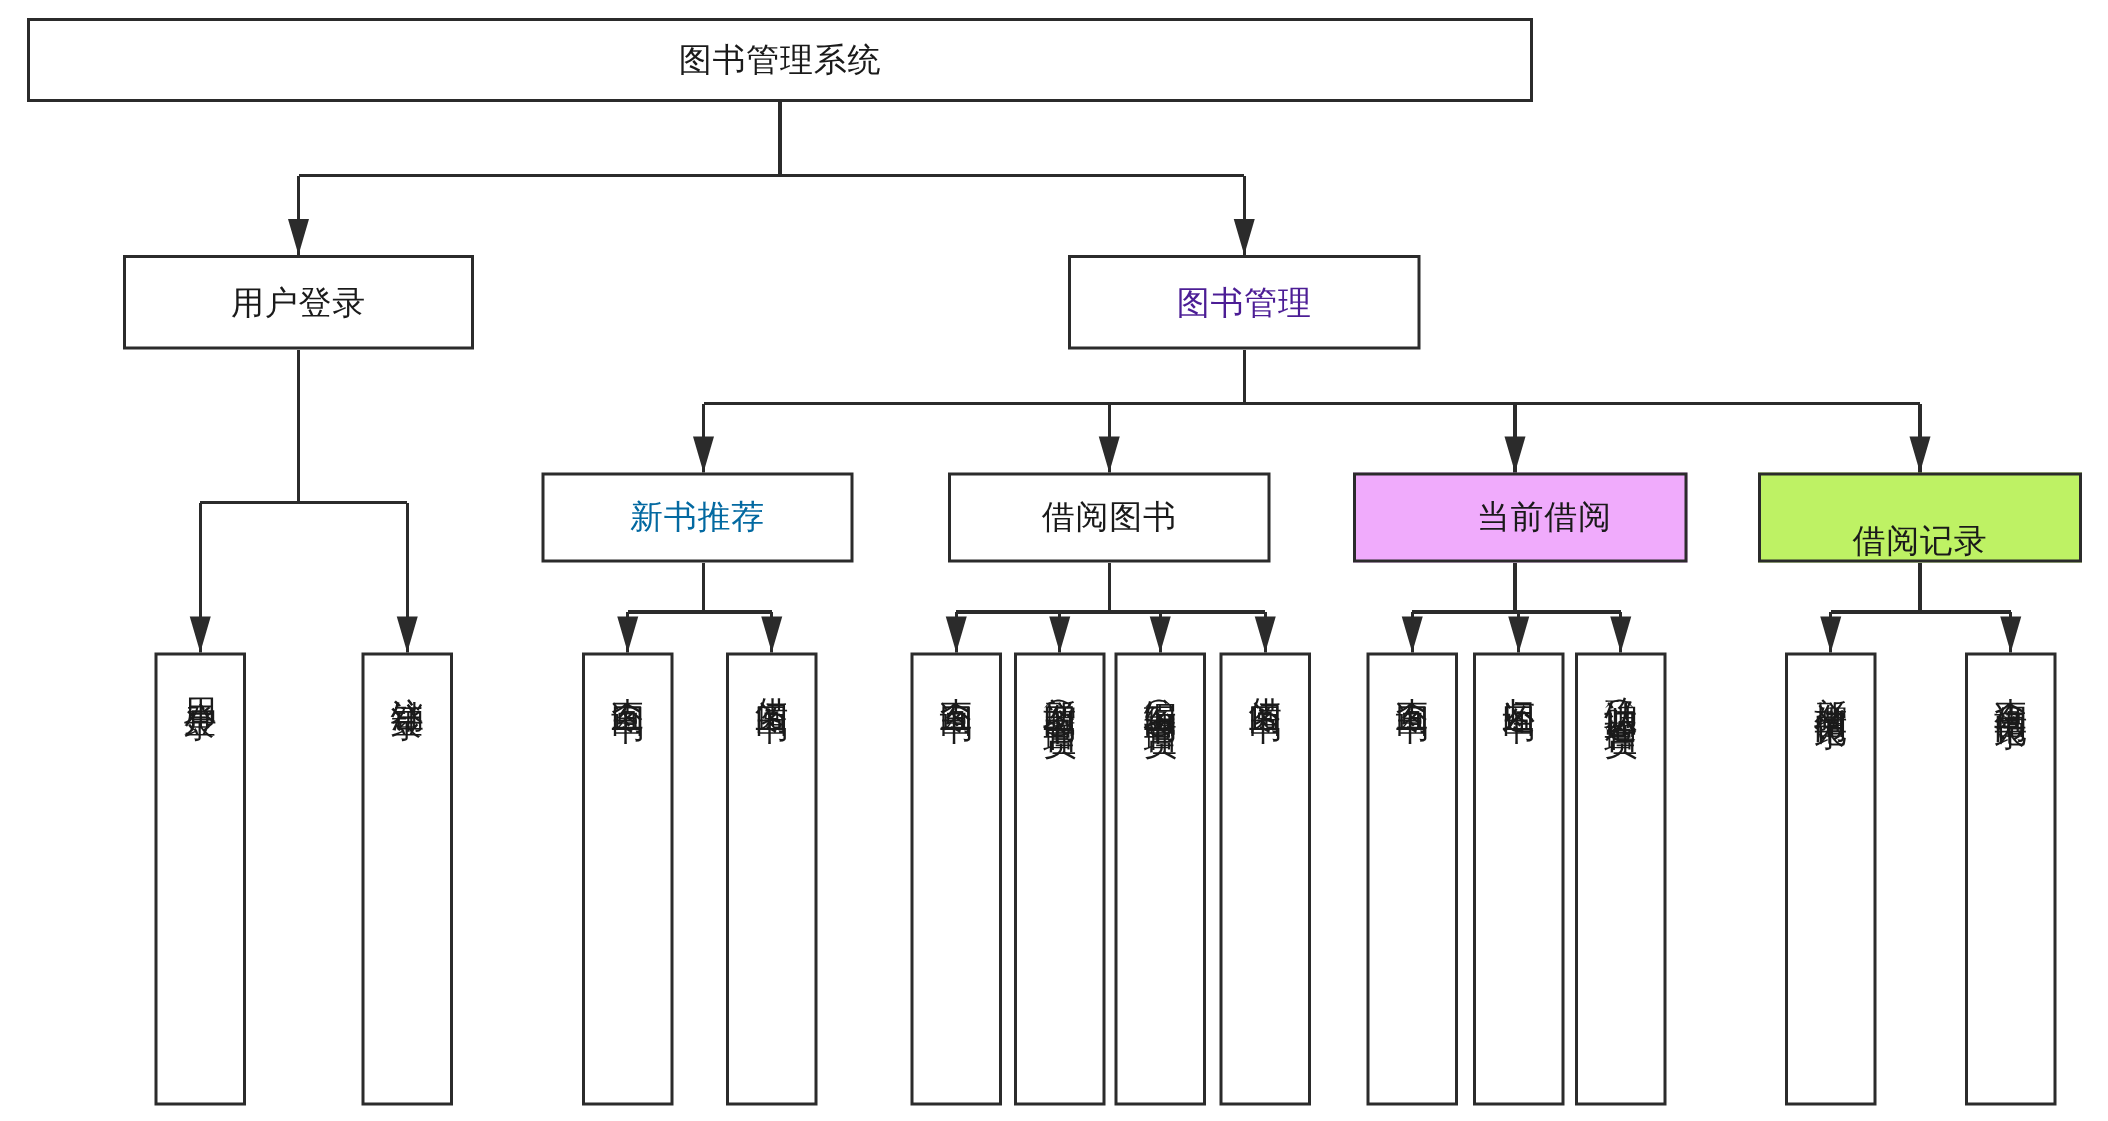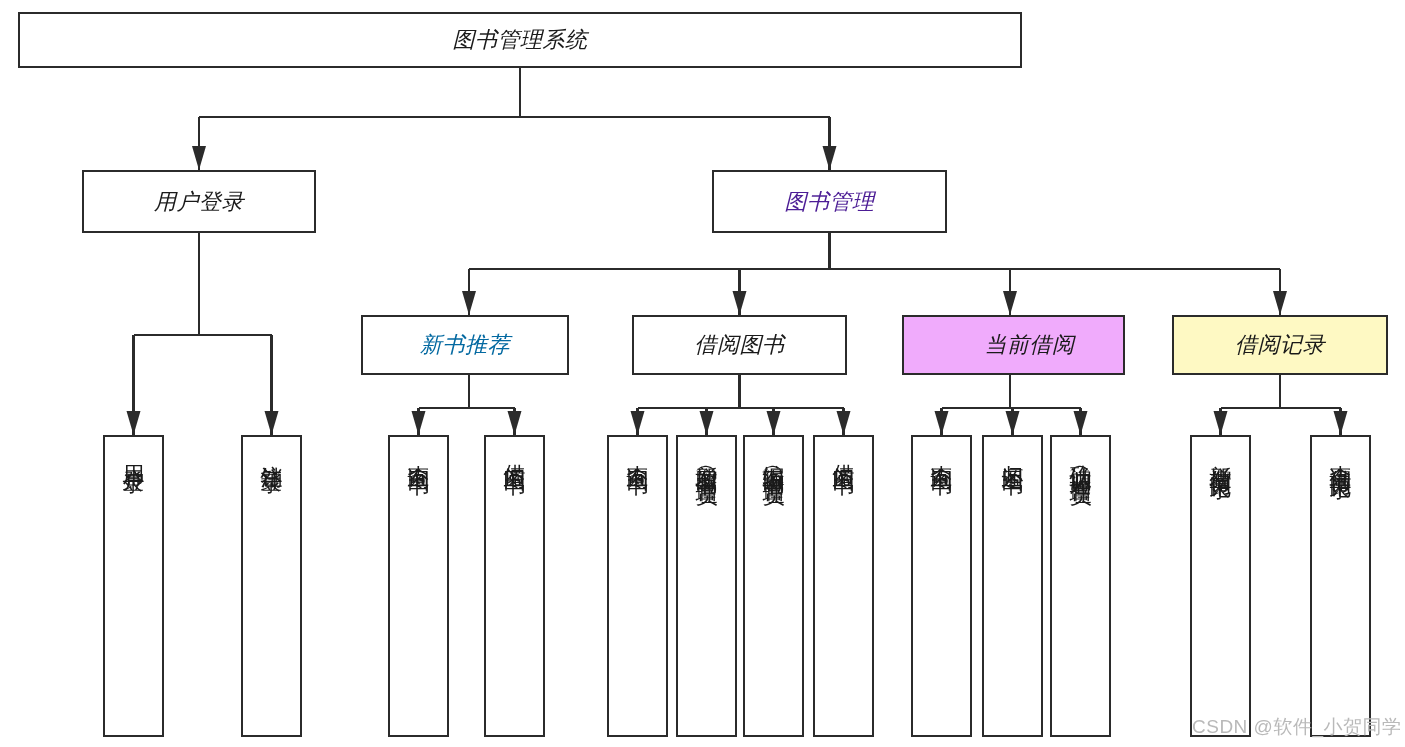--- a/index.html
+++ b/index.html
@@ -38,21 +38,20 @@
   }
   .node-label {
     display: block;
     line-height: 1.14;
     letter-spacing: 0.5px;
     text-align: center;
     white-space: pre;
   }
   .node.horiz .node-label {
     font-size: 22px;
-    font-style: italic;
   }
   .node.vert {
     align-items: flex-start;
     padding-top: 10px;
   }
   .node.vert .node-label {
     writing-mode: vertical-rl;
     text-orientation: upright;
     font-size: 22px;
     letter-spacing: 3px;
@@ -137,21 +136,21 @@
       </div>
       <div class="node horiz" style="left: 361px; top: 315px; width: 208px; height: 60px; border-color: rgb(43, 43, 43); background: rgb(255, 255, 255); color: #0369a1;">
         <span class="node-label">新书推荐</span>
       </div>
       <div class="node horiz" style="left: 632px; top: 315px; width: 215px; height: 60px; border-color: rgb(43, 43, 43); background: rgb(255, 255, 255); color: rgb(26, 26, 26);">
         <span class="node-label">借阅图书</span>
       </div>
       <div class="node horiz" style="left: 902px; top: 315px; width: 223px; height: 60px; border-color: rgb(43, 43, 43); background: #f0abfc; color: rgb(26, 26, 26); padding-left: 32px;">
         <span class="node-label">当前借阅</span>
       </div>
-      <div class="node horiz" style="left: 1172px; top: 315px; width: 216px; height: 60px; border-color: rgb(43, 43, 43); background: #fef9c3; color: rgb(26, 26, 26);">
+      <div class="node horiz" style="left: 1172px; top: 315px; width: 216px; height: 60px; border-color: rgb(43, 43, 43); background: #bef264; color: rgb(26, 26, 26); align-items: flex-end;">
         <span class="node-label">借阅记录</span>
       </div>
       <div class="node vert" style="left: 103px; top: 435px; width: 61px; height: 302px; border-color: rgb(43, 43, 43); background: rgb(255, 255, 255); color: rgb(26, 26, 26);">
         <span class="node-label">用户登录</span>
       </div>
       <div class="node vert" style="left: 241px; top: 435px; width: 61px; height: 302px; border-color: rgb(43, 43, 43); background: rgb(255, 255, 255); color: rgb(26, 26, 26);">
         <span class="node-label">注销登录</span>
       </div>
       <div class="node vert" style="left: 388px; top: 435px; width: 61px; height: 302px; border-color: rgb(43, 43, 43); background: rgb(255, 255, 255); color: rgb(26, 26, 26);">
         <span class="node-label">查询图书</span>
@@ -180,14 +179,13 @@
       <div class="node vert" style="left: 1050px; top: 435px; width: 61px; height: 302px; border-color: rgb(43, 43, 43); background: rgb(255, 255, 255); color: rgb(26, 26, 26);">
         <span class="node-label">确认归还（管理员）</span>
       </div>
       <div class="node vert" style="left: 1190px; top: 435px; width: 61px; height: 302px; border-color: rgb(43, 43, 43); background: rgb(255, 255, 255); color: rgb(26, 26, 26);">
         <span class="node-label">新增借阅记录</span>
       </div>
       <div class="node vert" style="left: 1310px; top: 435px; width: 61px; height: 302px; border-color: rgb(43, 43, 43); background: rgb(255, 255, 255); color: rgb(26, 26, 26);">
         <span class="node-label">查询借阅记录</span>
       </div>
     </div>
-  <div class="watermark" style="left: 1192px; top: 714px; color: rgb(185, 185, 185);">CSDN @软件_小贺同学</div>
 </div>
 
 </body></html>

